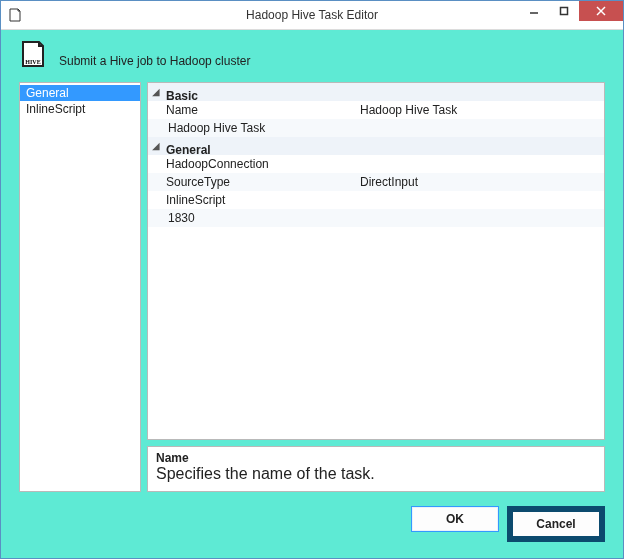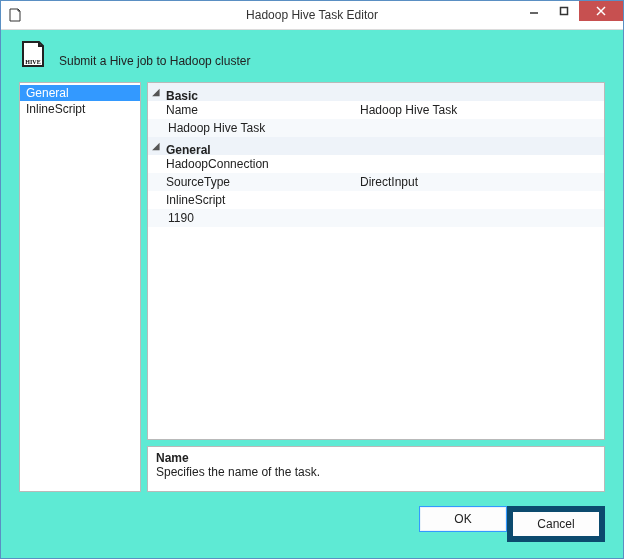--- a/index.html
+++ b/index.html
@@ -151,25 +151,27 @@
     padding-left: 4px;
   }
   .desc-box {
     border: 1px solid #b9b9b9;
     background: #fff;
     padding: 4px 8px 10px 8px;
     box-sizing: border-box;
     height: 46px;
   }
   .desc-title { font-weight: 700; font-size: 12px; }
-  .desc-text  { font-size: 12px; }
+  .desc-text  { font-size: 16px; }
   .footer {
     padding: 14px 18px 16px 18px;
     display: flex;
     justify-content: flex-end;
+    gap: 8px;
+    font-weight: bold;
   }
   .btn {
     width: 86px;
     height: 24px;
     border: 6px solid #0c4a6e;
     background: #fdfdfd;
     font-size: 12px;
     display: flex;
     align-items: center;
     justify-content: center;
@@ -266,21 +268,21 @@
           <span class="cell-label">SourceType</span>
           <span class="cell-value">DirectInput</span>
         </div>
         <div class="grid-row prop">
           <span class="cell-indent"></span>
           <span class="cell-label">InlineScript</span>
           <span class="cell-value"></span>
         </div>
         <div class="grid-row prop alt">
           <span class="cell-indent"></span>
-          <span class="cell-value">1190</span>
+          <span class="cell-value">1830</span>
         </div>
 
       </div>
 
       <div class="desc-box">
         <div class="desc-title">Name</div>
         <div class="desc-text">Specifies the name of the task.</div>
       </div>
     </div>
 

